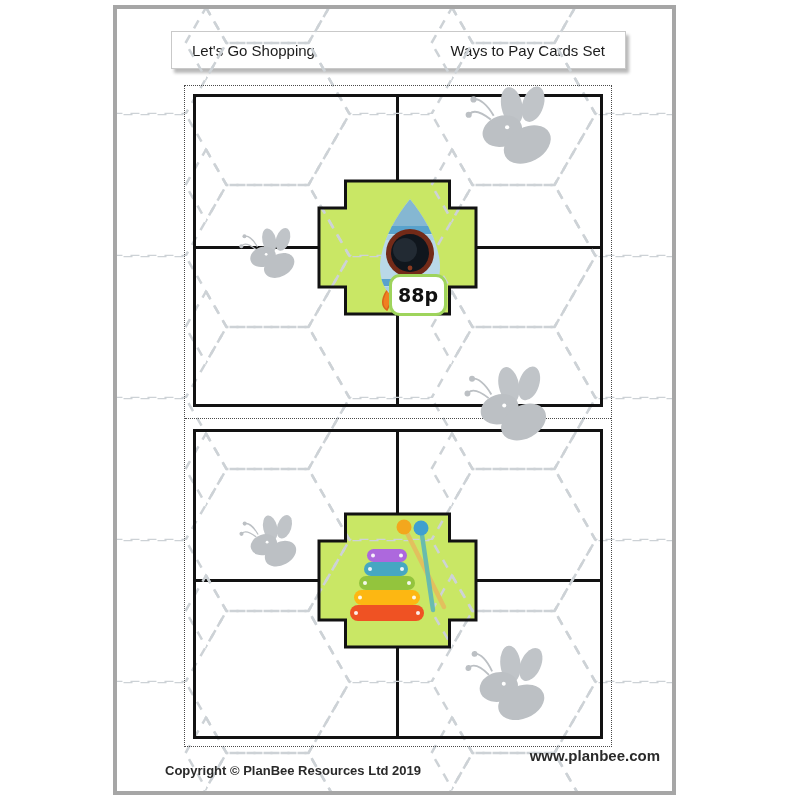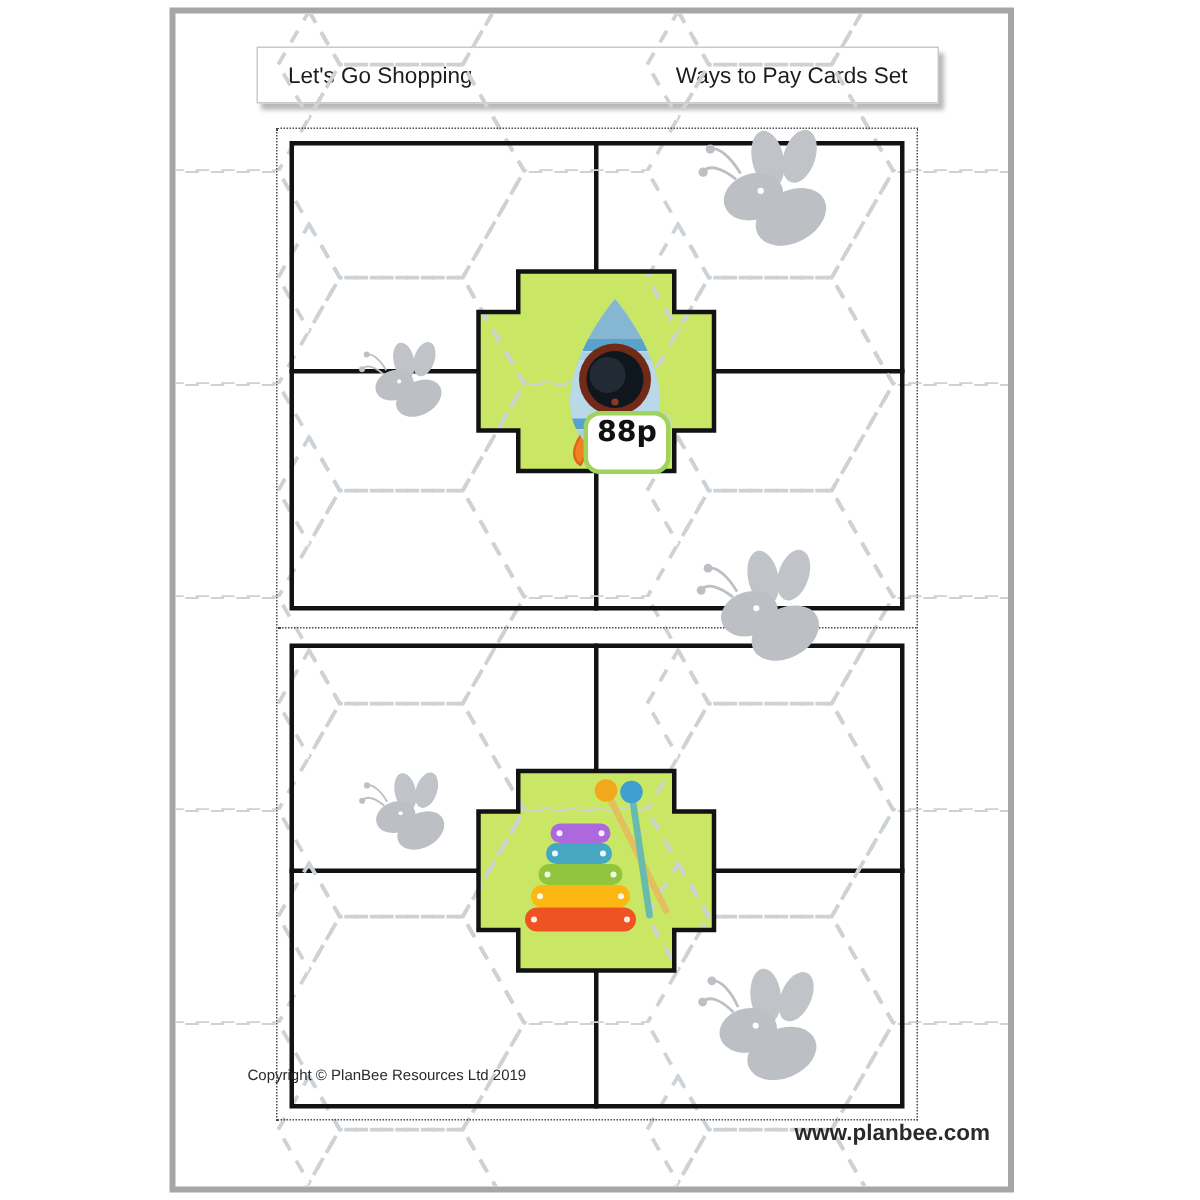--- a/index.html
+++ b/index.html
@@ -22,26 +22,26 @@
   .cutdivider{left:0;top:332px;width:426px;height:0;border-top:1px dotted #4a4a4a;}
   
   .card-frame{border:3px solid #121212;background:transparent;}
   .frame1{left:76px;top:85px;width:404px;height:307px;}
   .frame2{left:76px;top:420px;width:404px;height:304px;}
   
   .vline{width:3px;background:#121212;}
   .hline{height:3px;background:#121212;}
   
   .price-tag{background:#ffffff;border:3px solid #9ed45c;border-radius:11px;
-      display:flex;align-items:flex-start;justify-content:center;
+      display:flex;align-items:center;justify-content:center;
       font-family:"DejaVu Sans", sans-serif;font-weight:bold;color:#111;}
   .tag1{left:272px;top:265px;width:52px;height:36px;font-size:19px;}
   .tag2{left:271px;top:589px;width:56px;height:44px;font-size:21px;}
   
-  .footer-copyright{left:48px;top:703px;font-size:10px;font-weight:normal;color:#2a2a2a;}
+  .footer-copyright{left:48px;top:754px;font-size:13px;font-weight:bold;color:#2a2a2a;}
   .footer-site{right:12px;top:738px;font-size:15px;font-weight:bold;color:#2a2a2a;text-align:right;}
 </style>
 </head>
 <body>
 
 <div class="page">
 
   <div class="abs z1 vline" style="left:279px;top:85px;height:313px;"></div>
   <div class="abs z1 hline" style="left:76px;top:237px;width:410px;"></div>
   <div class="abs z1 vline" style="left:279px;top:420px;height:310px;"></div>

